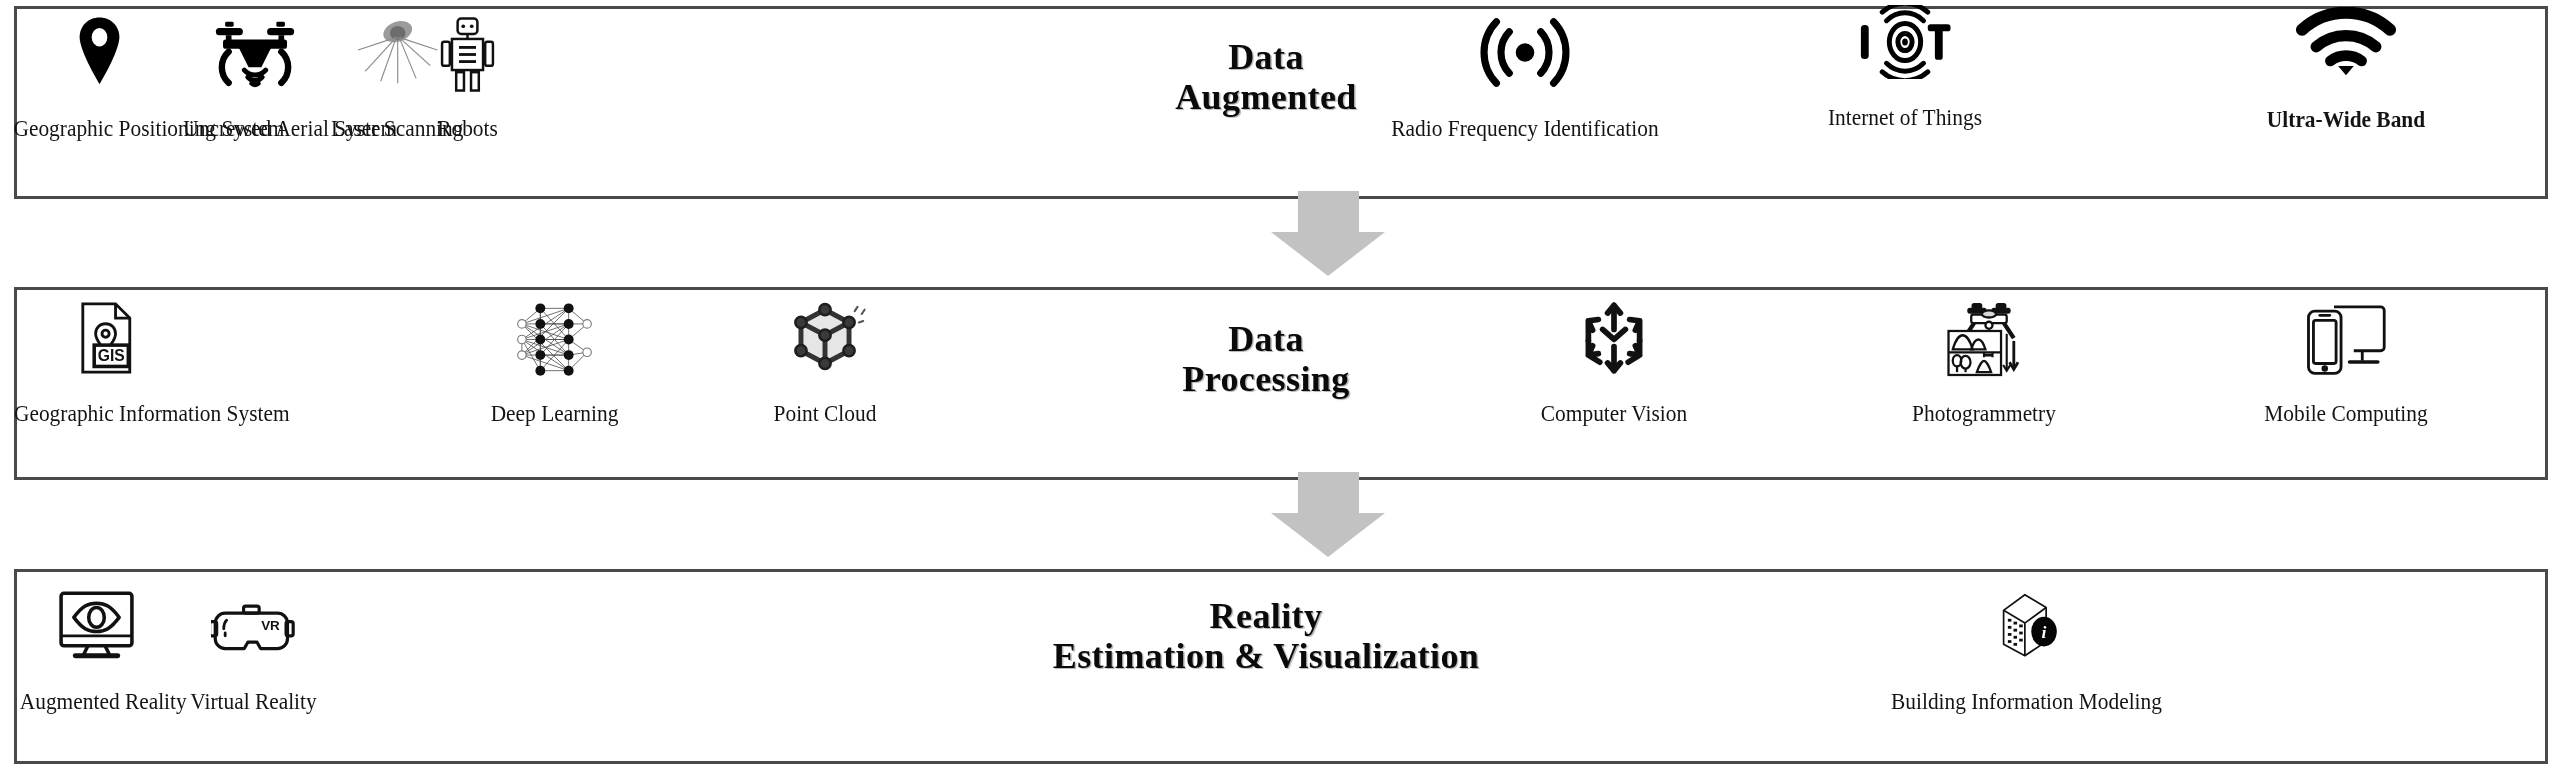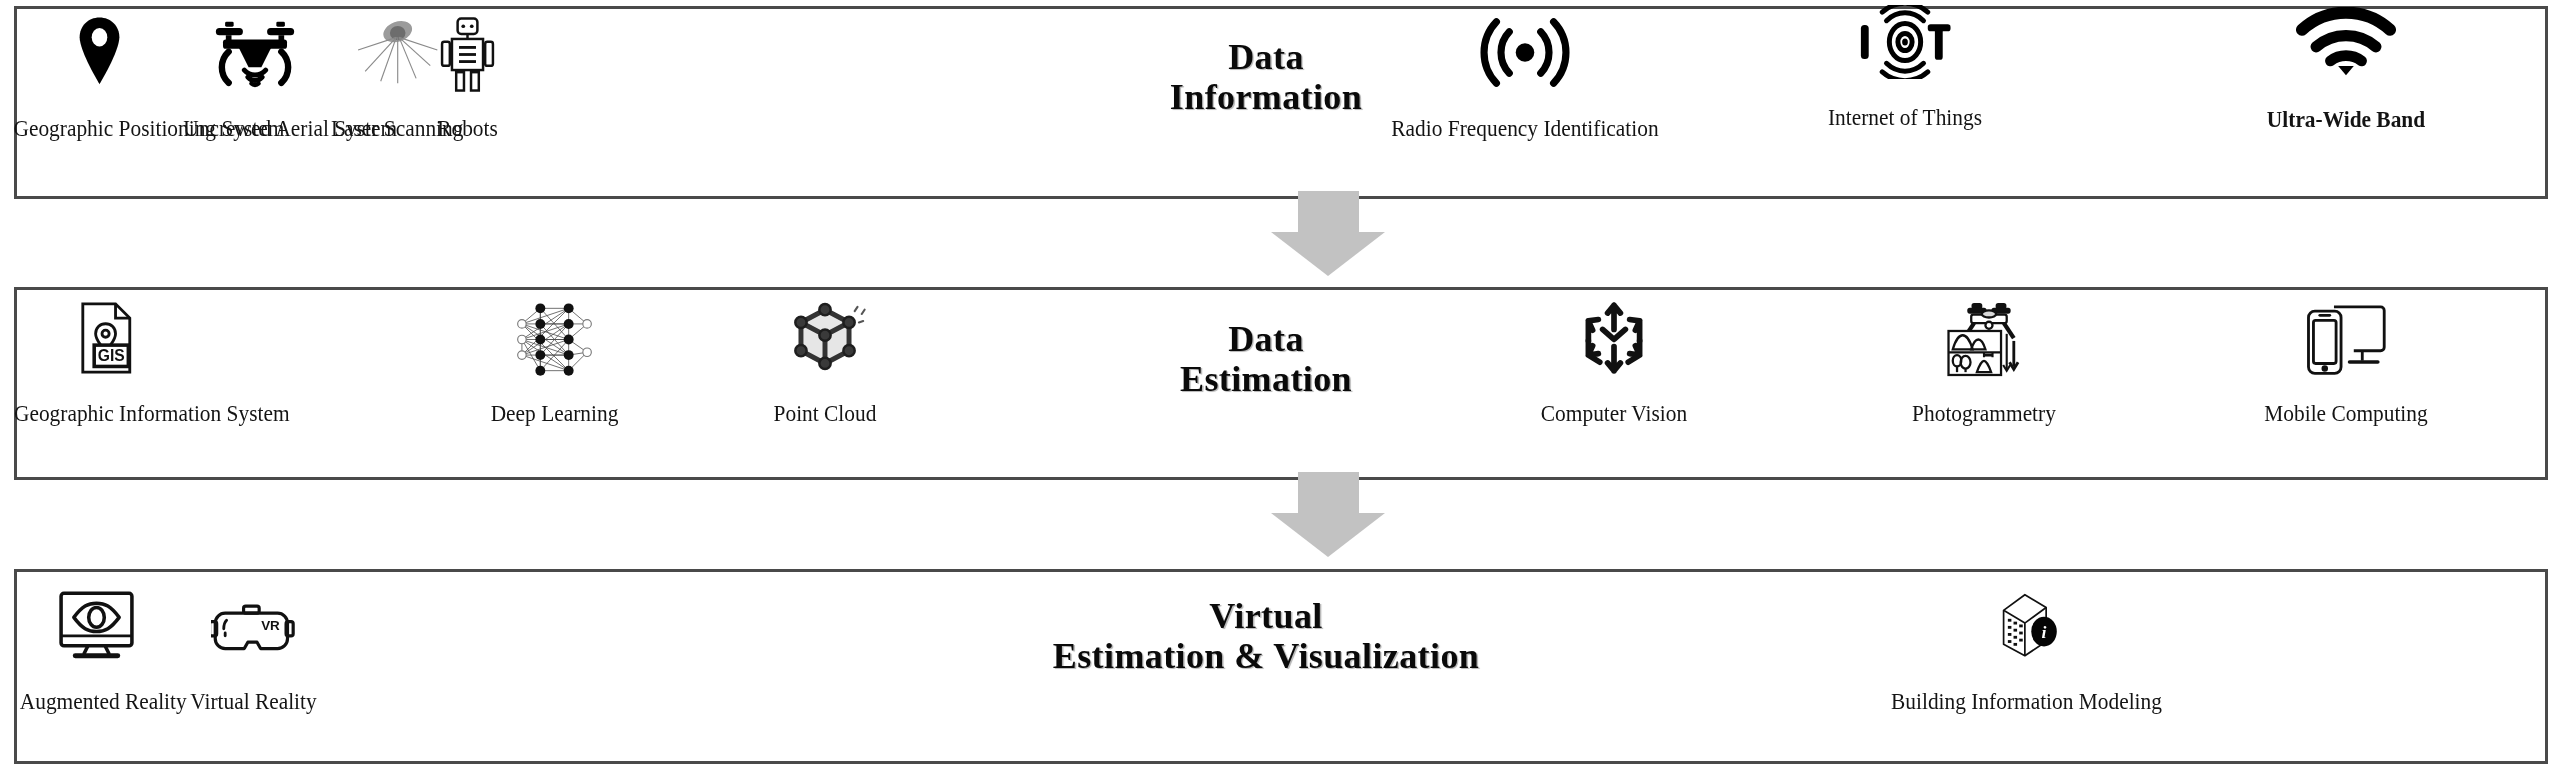--- a/index.html
+++ b/index.html
@@ -41,21 +41,21 @@
 </style>
 </head>
 <body>
 
 <div class="stage">
 
   <div class="row" id="row-1"></div>
 
   <div class="stage-title" id="title-1">
     <div>Data</div>
-    <div>Information</div>
+    <div>Augmented</div>
   </div>
 
   <div class="cell" style="left:7.1px;top:15.6px;width:185px;">
     <div class="glyph">
       <svg width="47" height="71" viewBox="0 0 66 100">
           <path d="M33 2C17 2 5 14 5 30c0 20 28 66 28 66s28-46 28-66C61 14 49 2 33 2z" fill="#000"></path>
           <ellipse cx="33" cy="30" rx="11" ry="13" fill="#fff"></ellipse>
         </svg>
     </div>
     <div class="cap">Geographic Positioning System</div>
@@ -166,21 +166,21 @@
 
   <div class="arrow" id="arrow-1">
     <div class="shaft"></div>
     <div class="head"></div>
   </div>
 
   <div class="row" id="row-2"></div>
 
   <div class="stage-title" id="title-2">
     <div>Data</div>
-    <div>Estimation</div>
+    <div>Processing</div>
   </div>
 
   <div class="cell" style="left:7.1px;top:301px;width:199px;">
     <div class="glyph">
       <svg width="60" height="74" viewBox="0 0 84 104" fill="none" stroke="#111" stroke-width="4">
         <path d="M8 4h46l20 20v76H8z"></path>
         <path d="M54 4v20h20"></path>
         <path d="M40 32c-8 0-14 6-14 14 0 10 14 24 14 24s14-14 14-24c0-8-6-14-14-14z"></path>
         <circle cx="40" cy="46" r="5"></circle>
         <line x1="30" y1="72" x2="50" y2="72" stroke-width="5"></line>
@@ -316,21 +316,21 @@
   </div>
 
   <div class="arrow" id="arrow-2">
     <div class="shaft"></div>
     <div class="head"></div>
   </div>
 
   <div class="row" id="row-3"></div>
 
   <div class="stage-title" id="title-3">
-    <div>Virtual</div>
+    <div>Reality</div>
     <div>Estimation &amp; Visualization</div>
   </div>
 
   <div class="cell" style="left:14.2px;top:589px;width:165px;">
     <div class="glyph">
       <svg width="85" height="71" viewBox="0 0 120 100" stroke="#111" fill="none" stroke-width="5" stroke-linejoin="round">
         <rect x="10" y="6" width="100" height="74" rx="4"></rect>
         <line x1="10" y1="66" x2="110" y2="66" stroke-width="4"></line>
         <path d="M28 40c12-16 20-20 32-20s20 4 32 20c-12 16-20 20-32 20s-20-4-32-20z"></path>
         <ellipse cx="60" cy="40" rx="11" ry="14"></ellipse>

